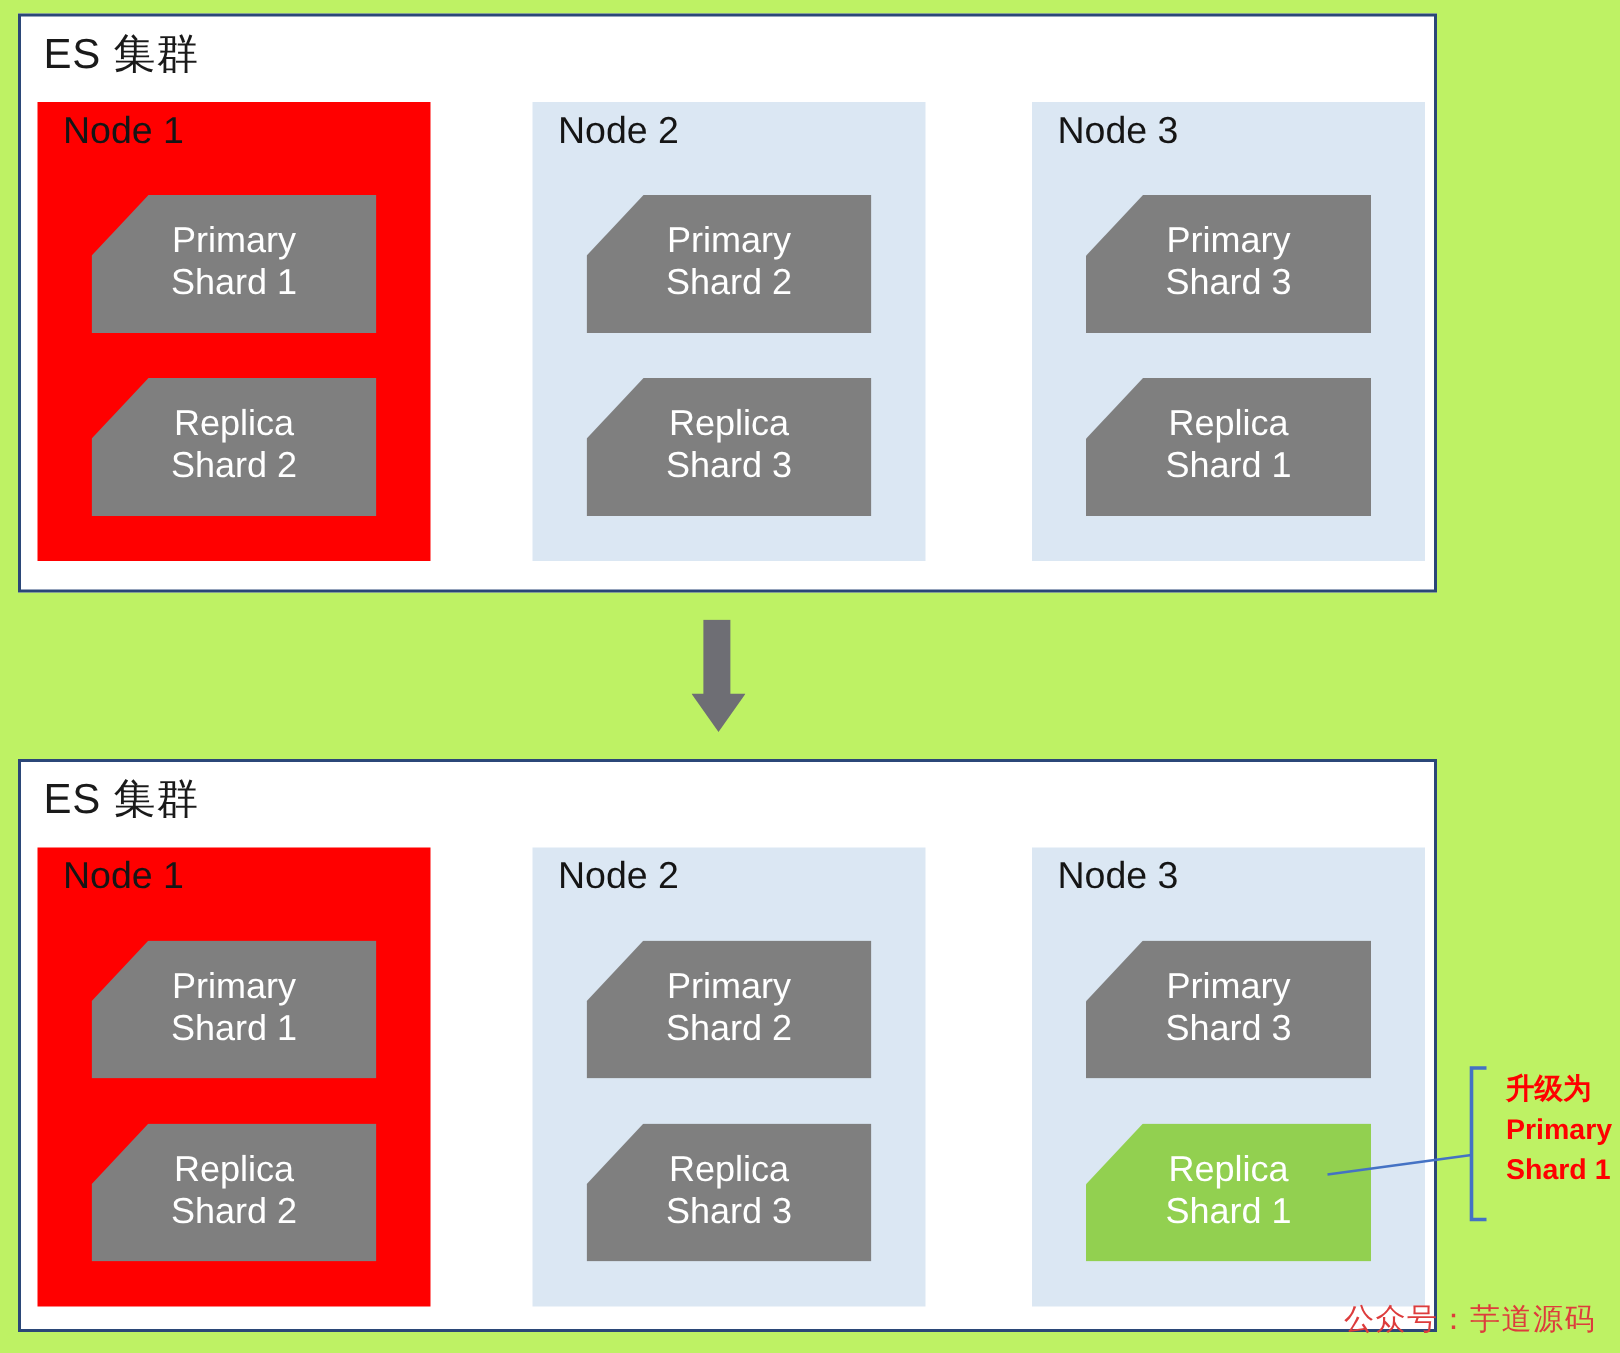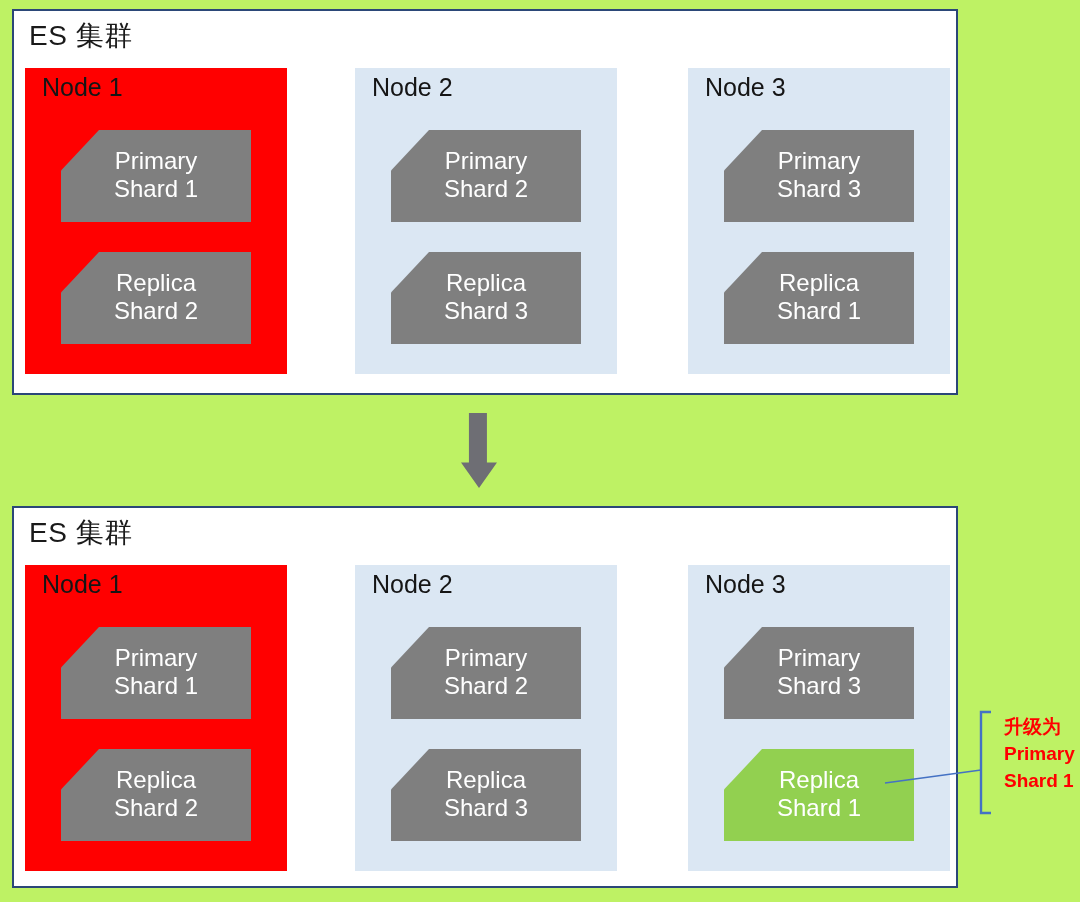--- a/index.html
+++ b/index.html
@@ -144,14 +144,15 @@
     <line x1="885" y1="783" x2="981" y2="770"></line>
     <path d="M991 712 L981 712 L981 813 L991 813"></path>
   </svg>
 
   <div class="annotation-text">
     <div>升级为</div>
     <div>Primary</div>
     <div>Shard 1</div>
   </div>
 
+  <div class="watermark">公众号：芋道源码</div>
 
 </div>
 
 </body></html>

